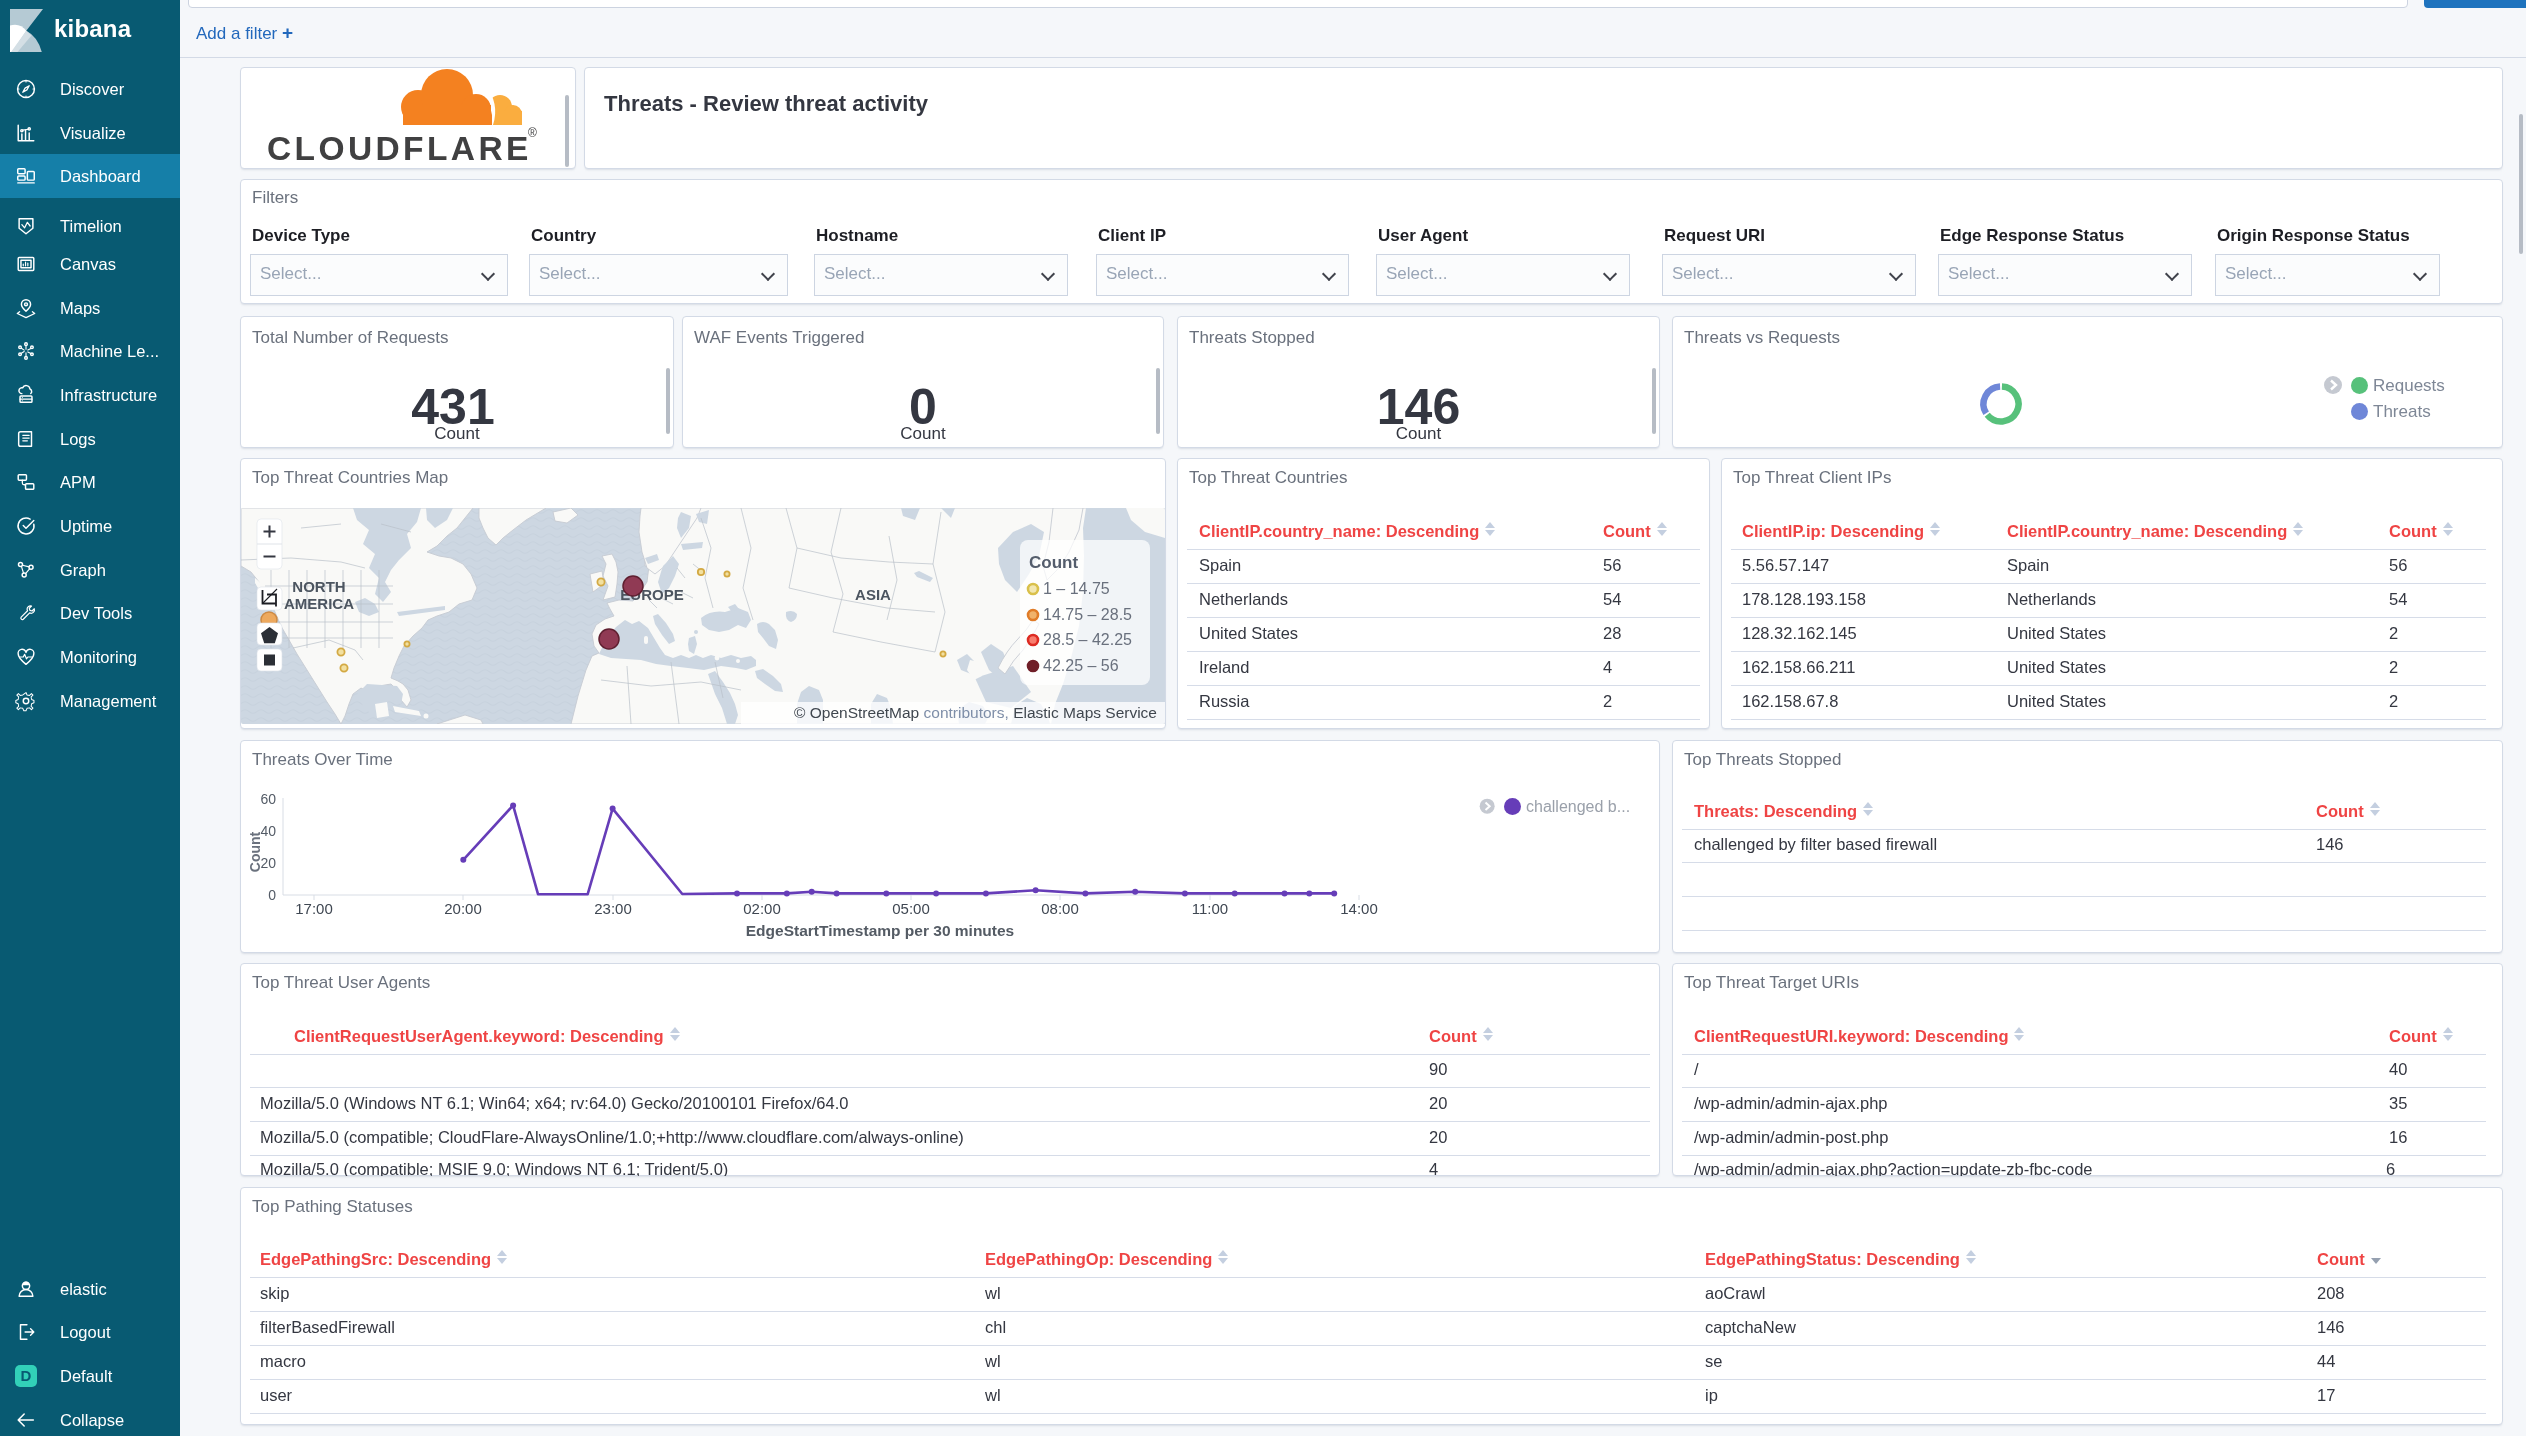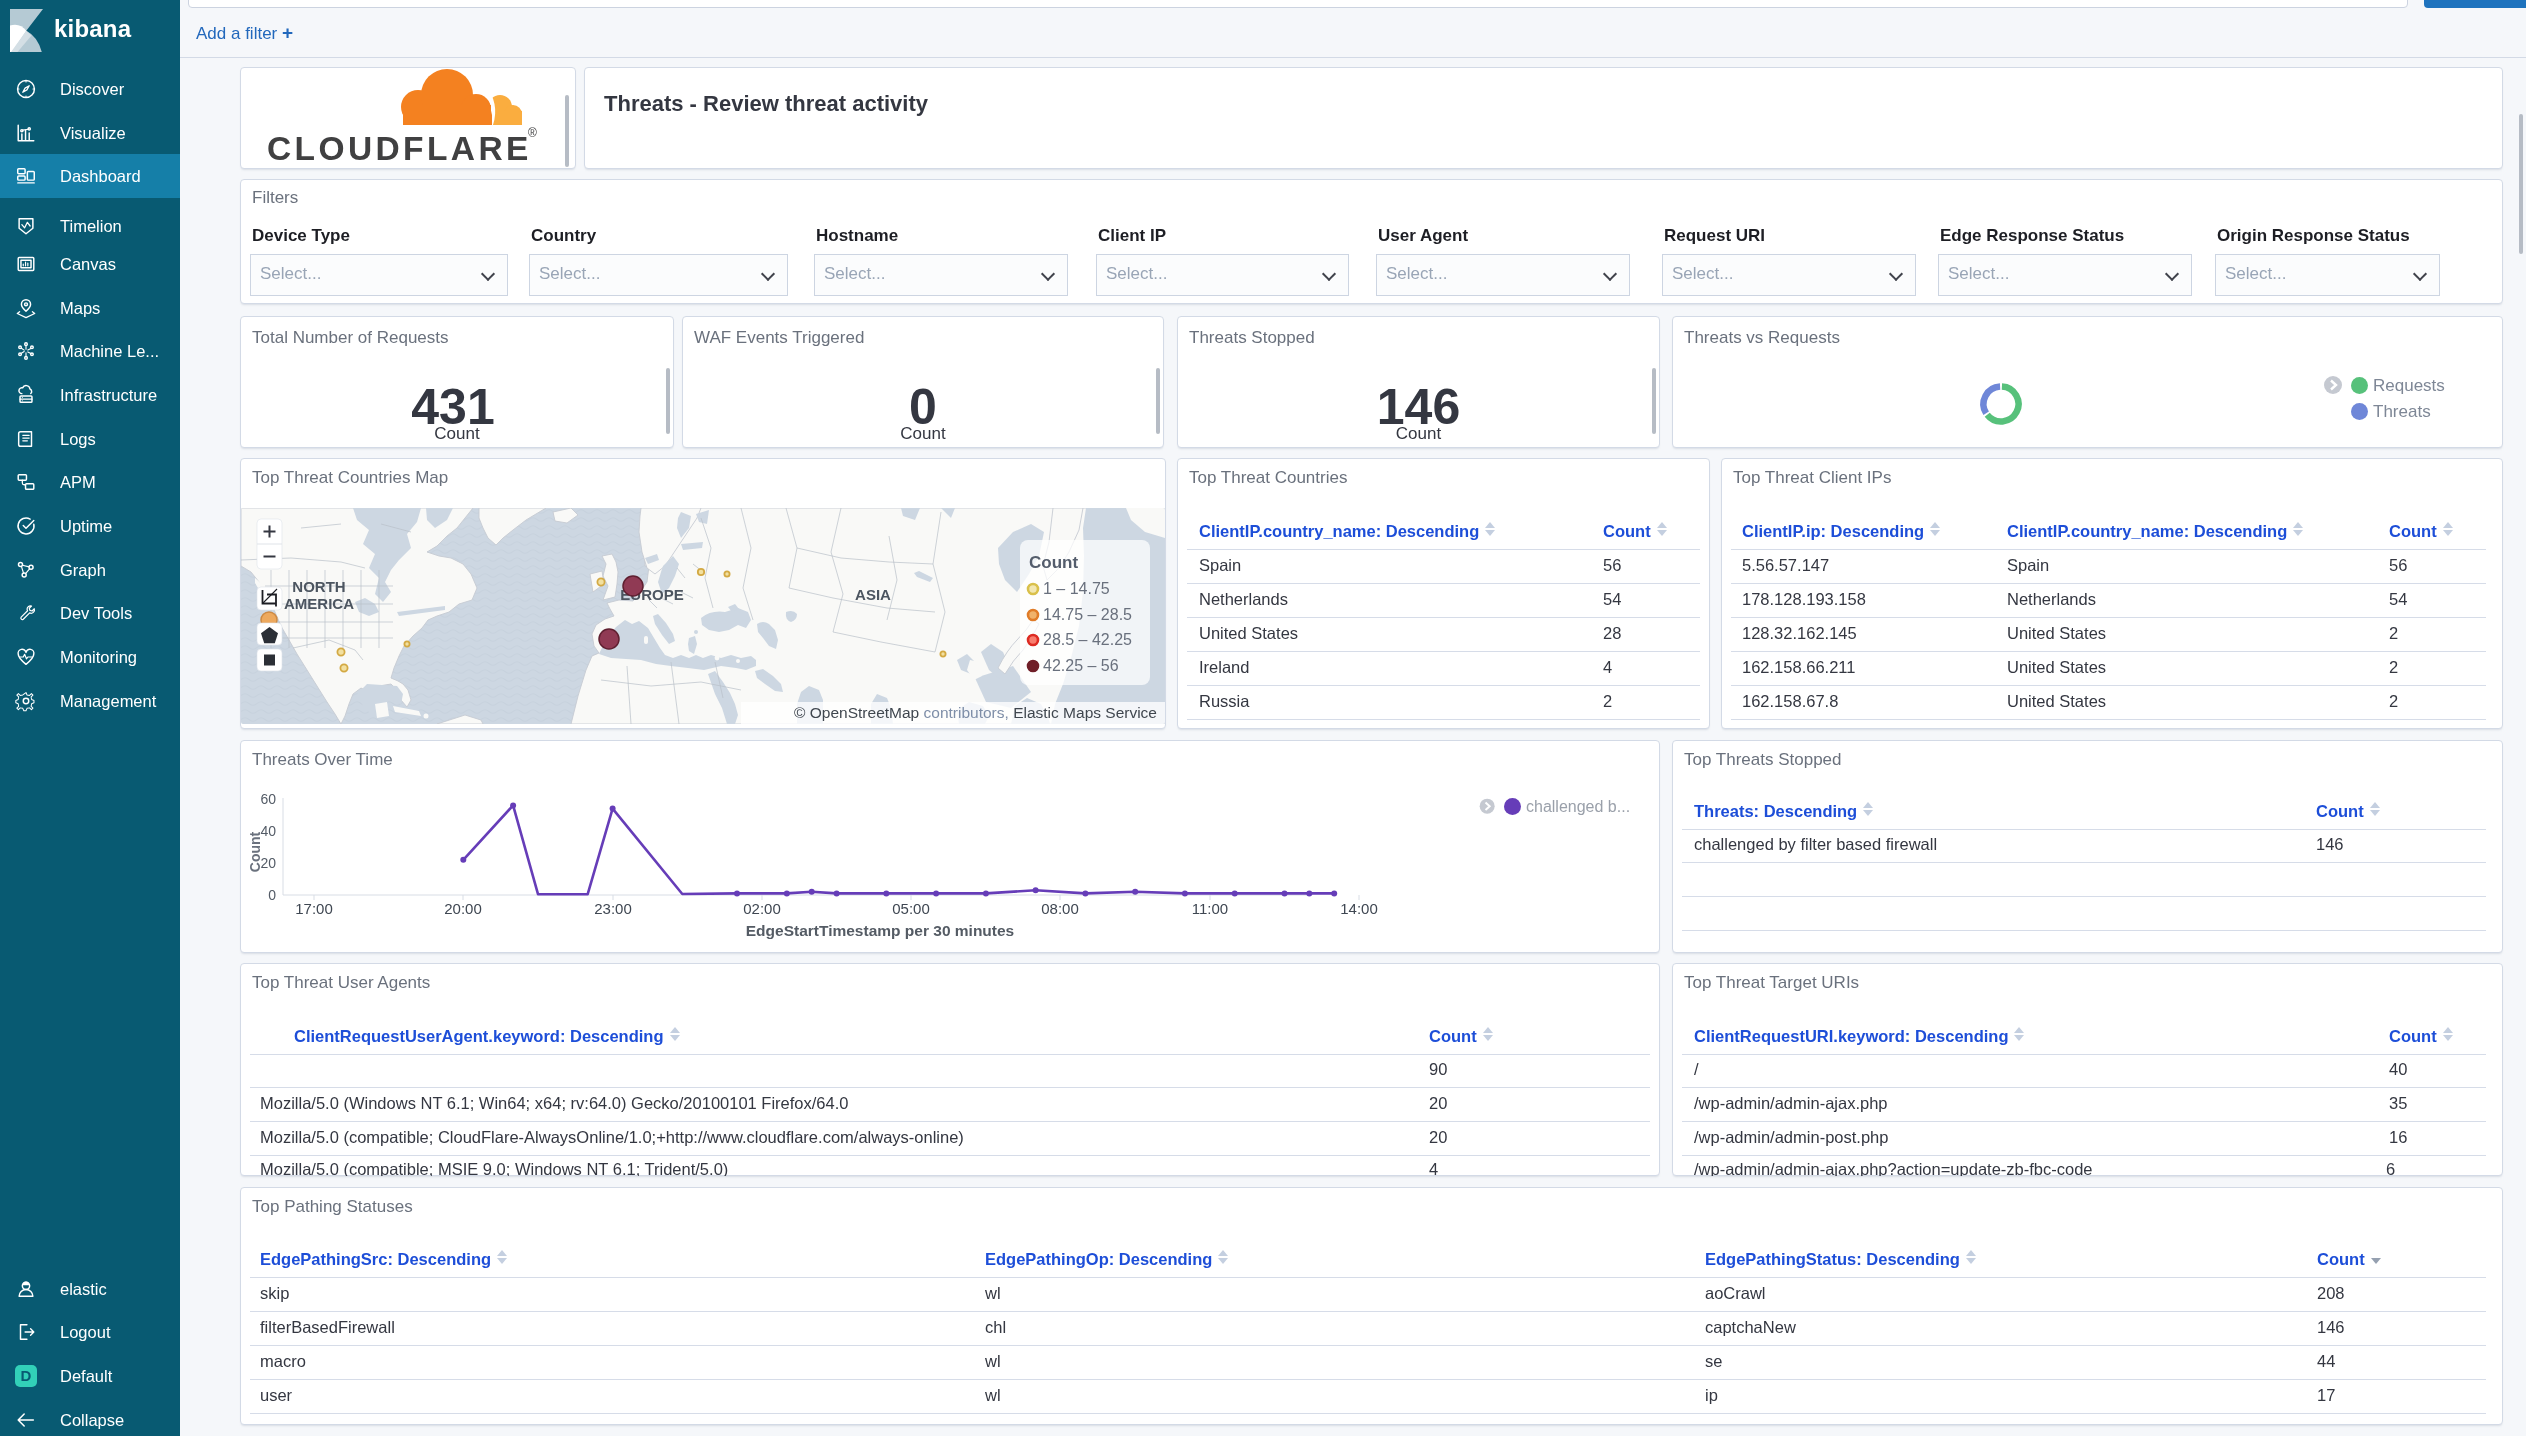--- a/index.html
+++ b/index.html
@@ -2,21 +2,21 @@
 <html><head>
 <meta charset="utf-8">
 <style>
 * { margin:0; padding:0; box-sizing:border-box; }
 html,body { width:2526px; height:1436px; overflow:hidden; }
 body { font-family:"Liberation Sans", sans-serif; background:#f5f7fa; position:relative; }
 #page { position:absolute; top:0; left:0; width:2526px; height:1436px; overflow:hidden; }
 .abs { position:absolute; }
 .panel { position:absolute; background:#fff; border:1px solid #d3dae6; border-radius:4px; box-shadow:0 2px 2px -1px rgba(152,162,179,.3); }
 .pt { position:absolute; font-size:17px; color:#6a717d; white-space:nowrap; }
-.th { position:absolute; font-size:16.5px; font-weight:700; color:#1d4ed8; white-space:nowrap; }
+.th { position:absolute; font-size:16.5px; font-weight:700; color:#ef4444; white-space:nowrap; }
 .td { position:absolute; font-size:16.5px; color:#343741; white-space:nowrap; }
 .sep { position:absolute; height:1px; background:#d6dce8; }
 .sb { position:absolute; width:4px; border-radius:2px; background:#b6bcc5; }
 .sort { display:inline-block; position:relative; width:10px; height:15px; margin-left:6px; }
 .sort i { position:absolute; left:0; width:0; height:0; border-left:5px solid transparent; border-right:5px solid transparent; }
 .sort i.u { top:0; border-bottom:6px solid #c4cfe0; }
 .sort i.d { bottom:1px; border-top:6px solid #c4cfe0; }
 .selbox { position:absolute; height:42px; background:#fbfcfd; border:1px solid #cdd5e2; }
 .selbox span { position:absolute; left:9px; top:9px; font-size:17px; color:#99a5b6; }
 .chev { position:absolute; width:10px; height:10px; border-right:2px solid #40434c; border-bottom:2px solid #40434c; transform:rotate(45deg); }

